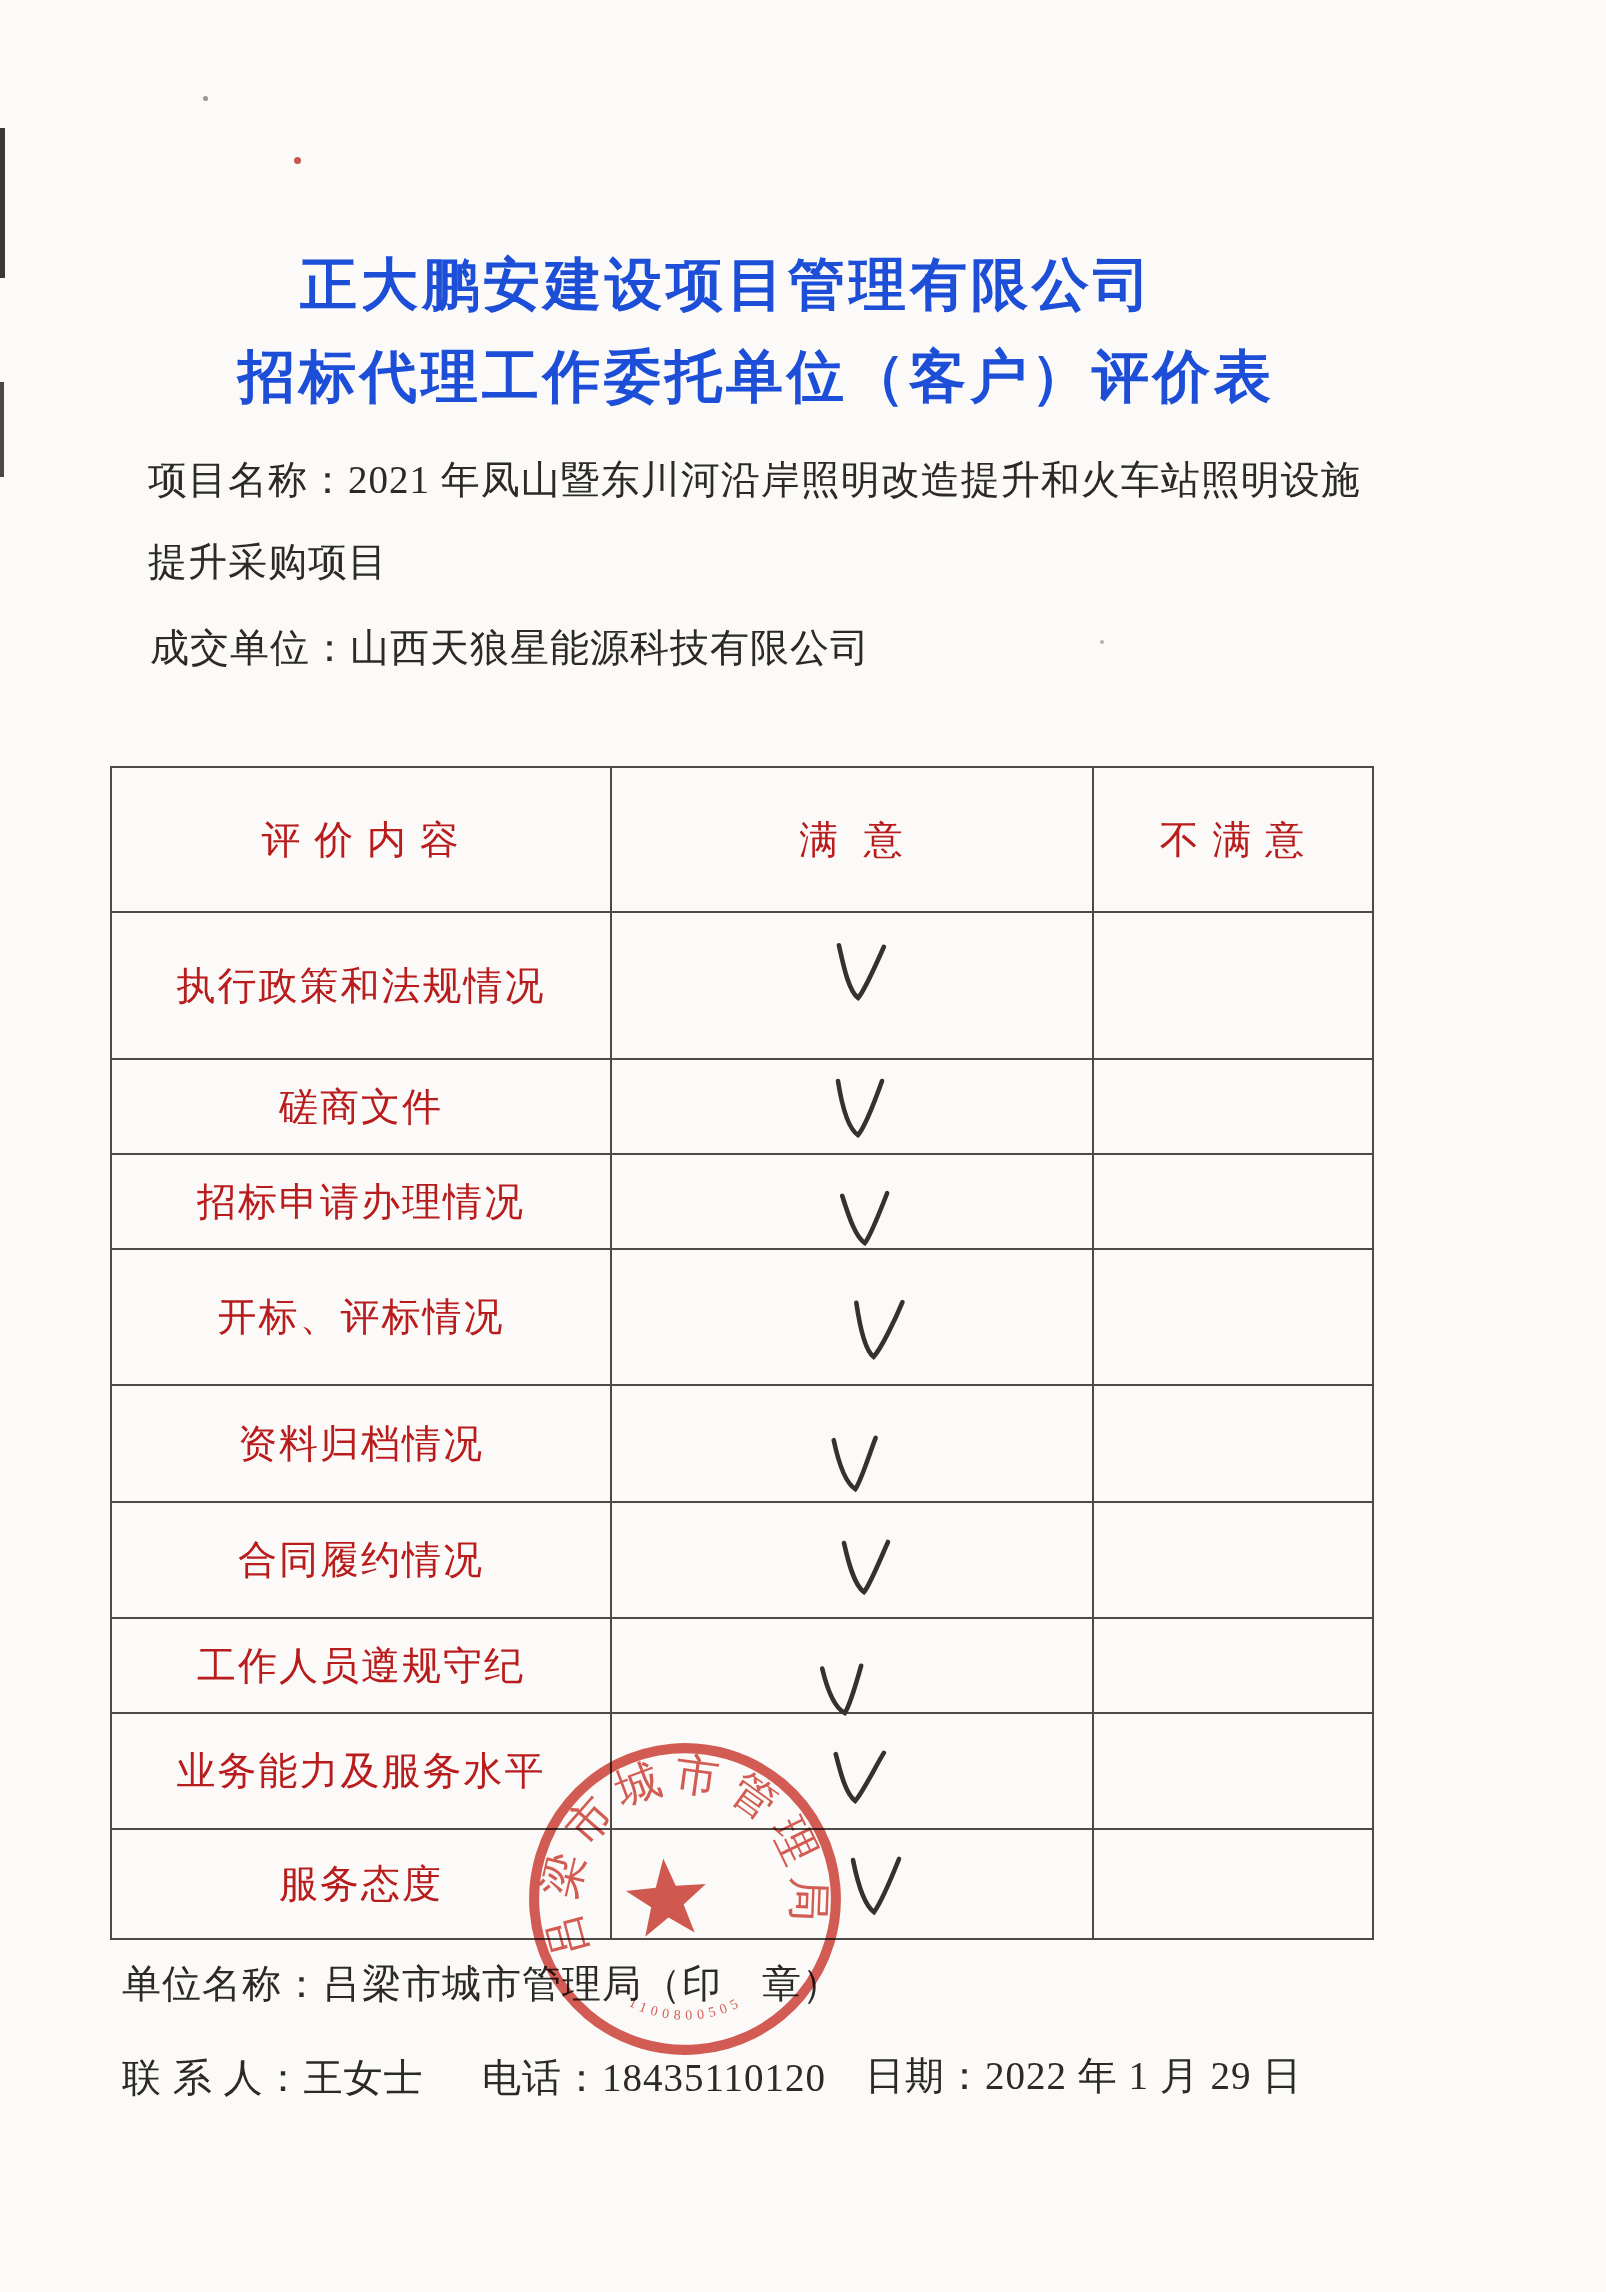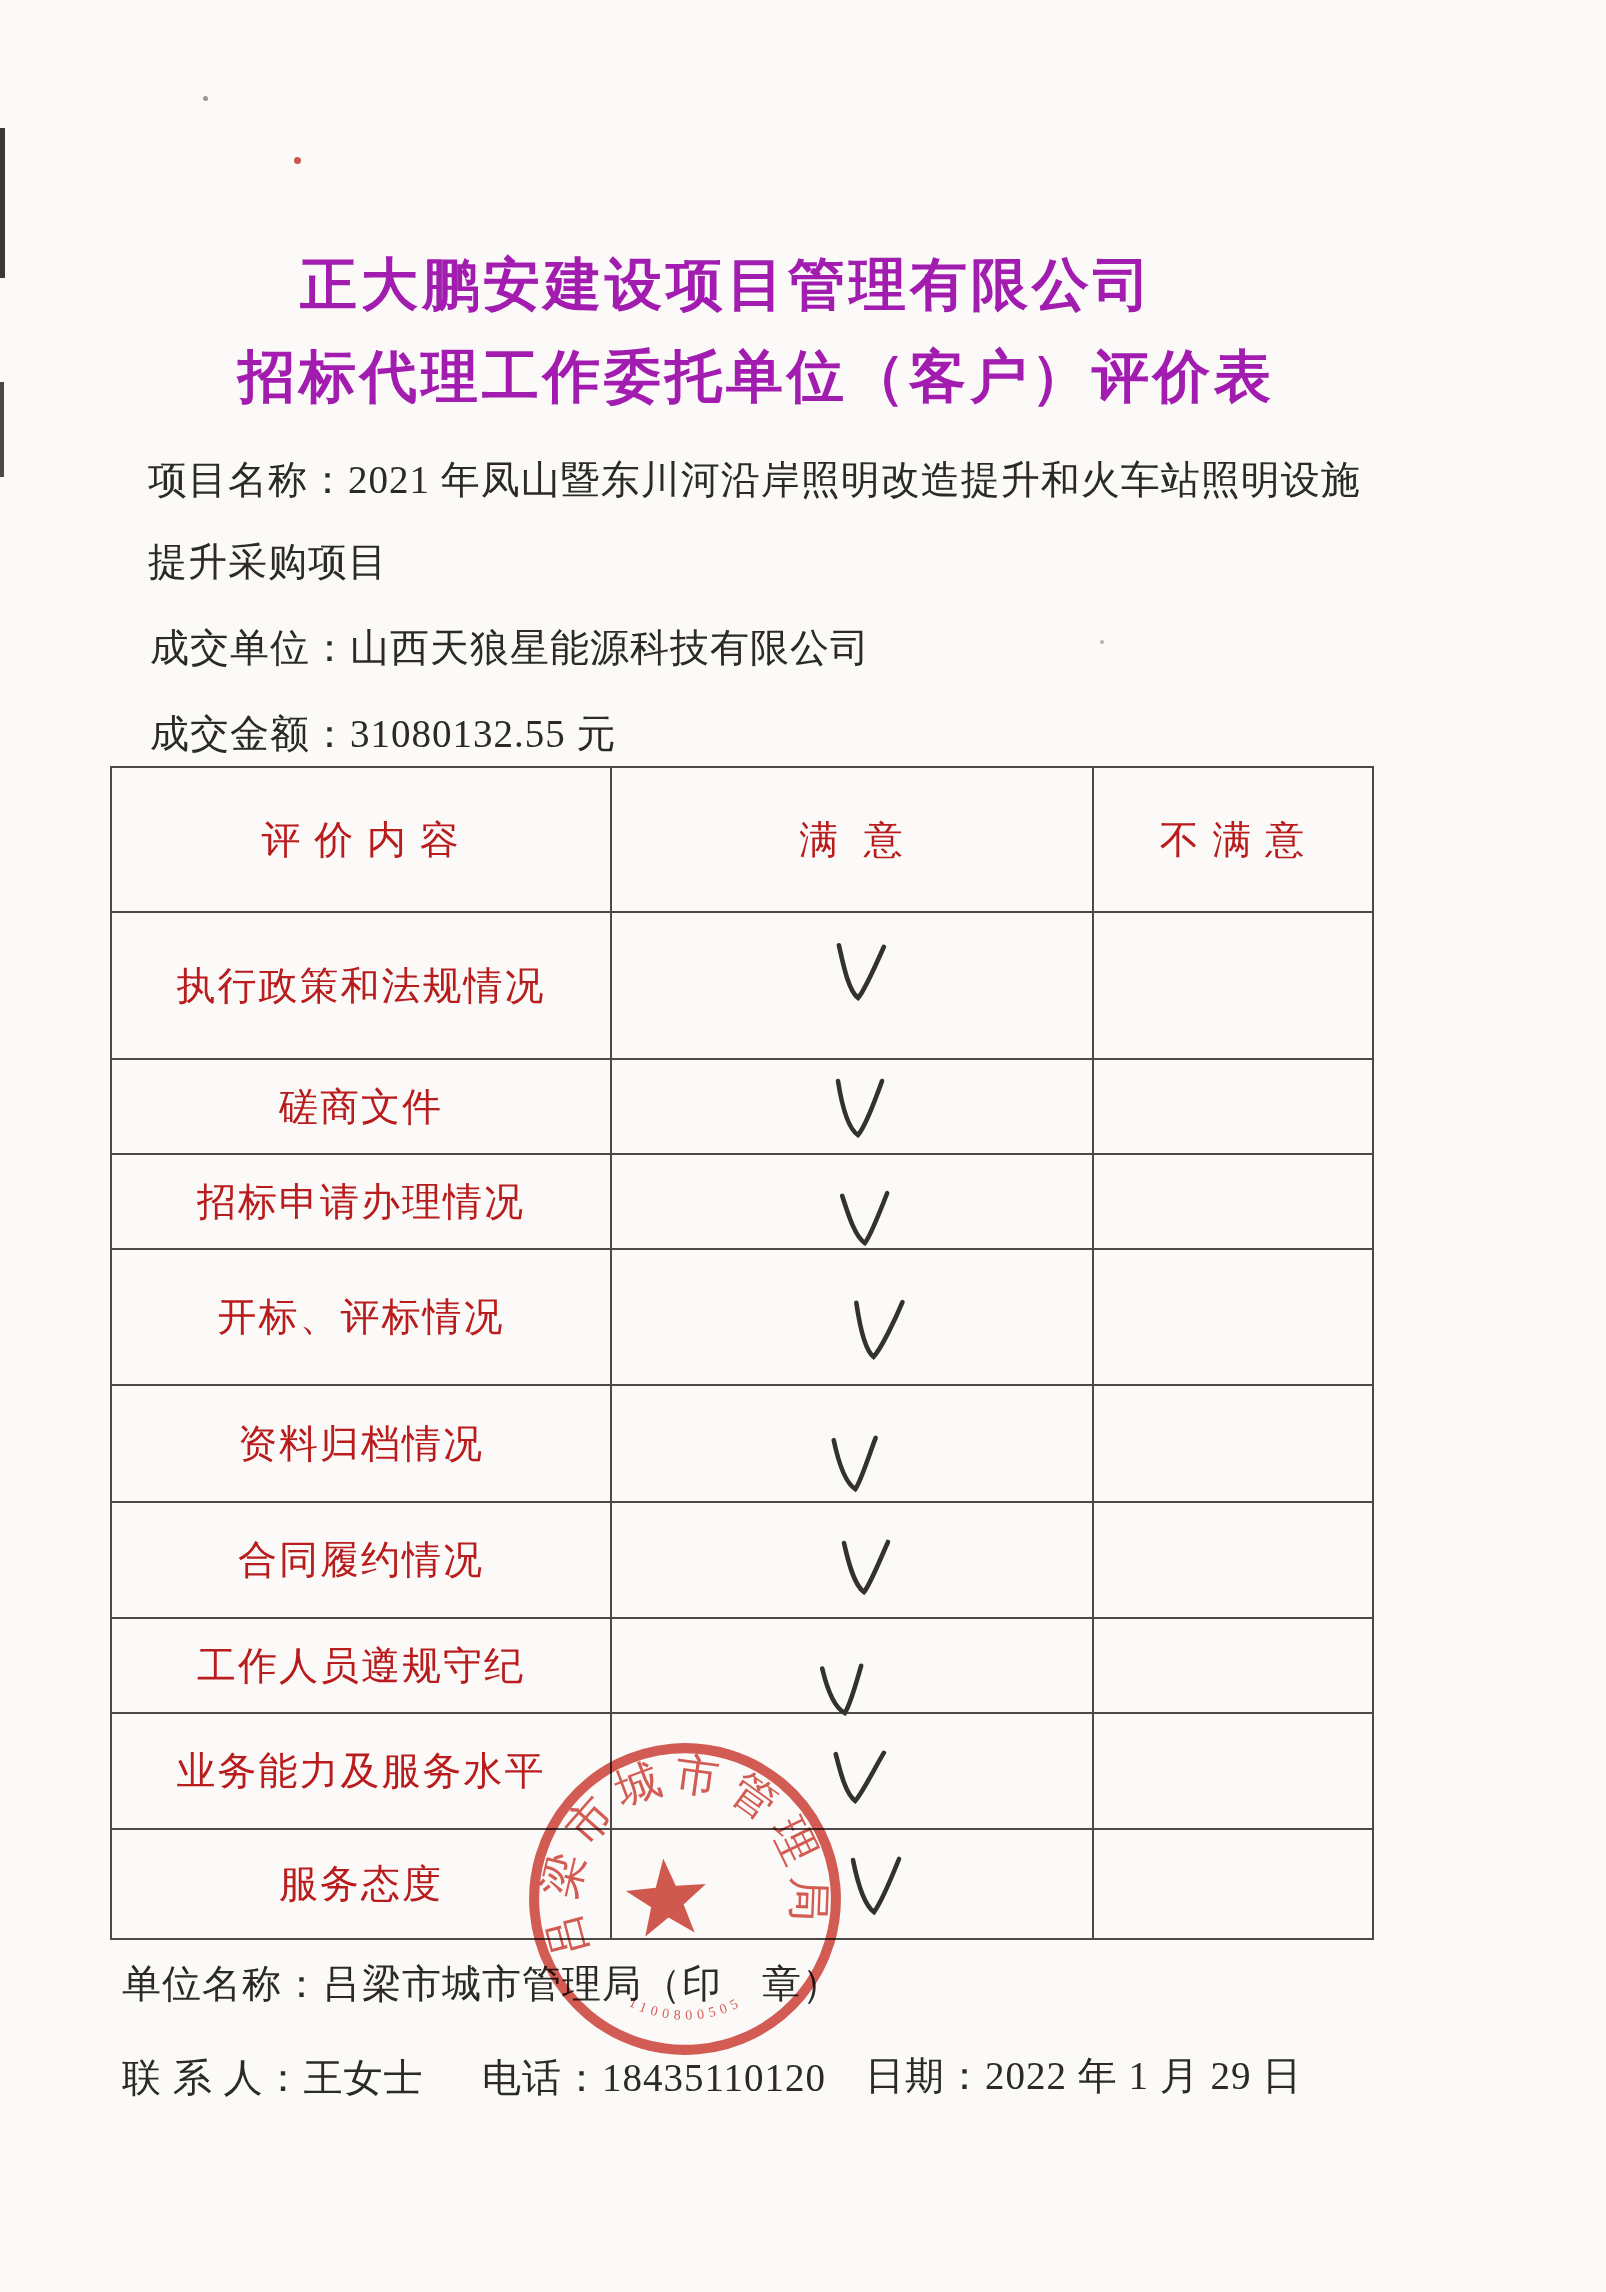--- a/index.html
+++ b/index.html
@@ -7,21 +7,21 @@
     position:relative;
     width:1606px;height:2292px;
     background:#fbfaf8;
     overflow:hidden;
     font-family:"Liberation Serif","DejaVu Serif",serif;
     color:#2b2a27;
   }
   .abs{position:absolute;white-space:pre;line-height:1.15;}
   .title{
     font-size:57px;font-weight:bold;letter-spacing:4px;
-    color:#a21caf;
+    color:#1d4ed8;
   }
   .para{font-size:39px;letter-spacing:1px;}
   
   table.eval{
     position:absolute;left:110px;top:766px;
     width:1262px;height:1174px;
     border-collapse:collapse;table-layout:fixed;
   }
   table.eval col.c1{width:500px;}
   table.eval col.c2{width:482px;}
@@ -60,21 +60,20 @@
 <body>
 
 <div class="page">
 
   <div class="abs title" style="left:300px;top:252px;">正大鹏安建设项目管理有限公司</div>
   <div class="abs title" style="left:238px;top:344px;">招标代理工作委托单位（客户）评价表</div>
 
   <div class="abs para" style="left:148px;top:458px;">项目名称：2021 年凤山暨东川河沿岸照明改造提升和火车站照明设施</div>
   <div class="abs para" style="left:148px;top:540px;">提升采购项目</div>
   <div class="abs para" style="left:150px;top:626px;">成交单位：山西天狼星能源科技有限公司</div>
-  <div class="abs para" style="left:150px;top:712px;">成交金额：31080132.55 元</div>
 
   <table class="eval">
     <colgroup>
         <col class="c1">
         <col class="c2">
         <col class="c3">
       </colgroup>
     <tbody>
         <tr class="hdr">
       <th>评 价 内 容</th>

